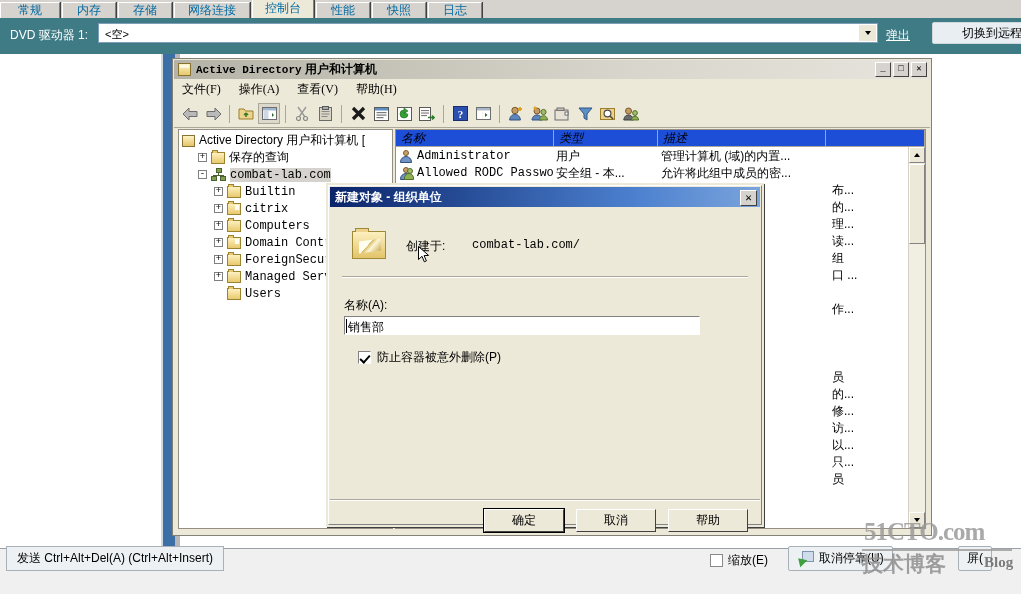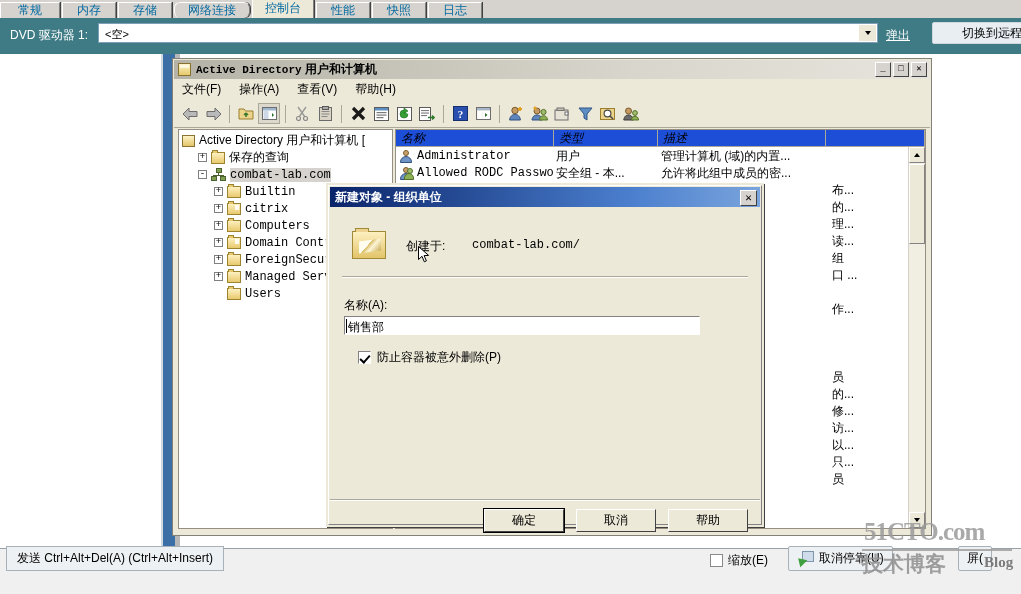--- a/index.html
+++ b/index.html
@@ -75,21 +75,21 @@
   .winbtns{position:absolute;right:3px;top:2px;display:flex;gap:2px;}
   .winbtn{
     width:16px;height:15px;background:#d6d3ce;border:1px solid;
     border-color:#ffffff #424142 #424142 #ffffff;box-sizing:border-box;
     display:flex;align-items:center;justify-content:center;font-size:9px;line-height:1;
     font-family:"Liberation Mono","DejaVu Sans Mono",monospace;color:#000;
   }
 
   #mmcmenu{
     position:absolute;left:1px;top:20px;right:1px;height:21px;background:#ece9d8;
-    border-bottom:1px solid #d4d0c8;display:flex;align-items:center;padding-left:8px;
+    border-bottom:1px solid #d4d0c8;display:flex;align-items:center;padding-left:8px;font-family:Liberation Serif, serif;
   }
   #mmcmenu .mi{font-size:12px;color:#000;margin-right:18px;white-space:nowrap;cursor:default;}
 
   #mmctoolbar{
     position:absolute;left:1px;top:41px;right:1px;height:27px;background:#ece9d8;
     border-bottom:1px solid #aca899;display:flex;align-items:center;padding-left:5px;gap:1px;
   }
   .tbsep{width:1px;height:18px;background:#aca899;margin:0 4px;}
   .tbi{width:22px;height:21px;display:flex;align-items:center;justify-content:center;position:relative;}
   .tbi.pressed{border:1px solid #aca899;background:#dcd8cc;box-sizing:border-box;}
@@ -245,21 +245,21 @@
     font-family:"Liberation Serif","DejaVu Serif",serif;opacity:.9;}
 </style>
 </head>
 <body>
 
 <div class="abs" id="tabstrip">
   <div class="tabrow" id="tabrow">
       <div class="tab" style="width: 58px; text-align: center; padding: 0px;"><span>常规</span></div>
       <div class="tab" style="width: 52px; text-align: center; padding: 0px;"><span>内存</span></div>
       <div class="tab" style="width: 52px; text-align: center; padding: 0px;"><span>存储</span></div>
-      <div class="tab" style="width: 74px; text-align: center; padding: 0px; border-radius: 6px;"><span>网络连接</span></div>
+      <div class="tab" style="width: 74px; text-align: center; padding: 0px;"><span>网络连接</span></div>
       <div class="tab active" style="width: 60px; text-align: center; padding: 0px;"><span>控制台</span></div>
       <div class="tab" style="width: 52px; text-align: center; padding: 0px; margin-top: 18px;"><span>性能</span></div>
       <div class="tab" style="width: 52px; text-align: center; padding: 0px;"><span>快照</span></div>
       <div class="tab" style="width: 52px; text-align: center; padding: 0px;"><span>日志</span></div>
     </div>
 </div>
 
 <div class="abs" id="vmbar"></div>
 <div class="abs" id="dvdlabel">DVD 驱动器 1:</div>
 <div class="abs" id="dvdcombo">

